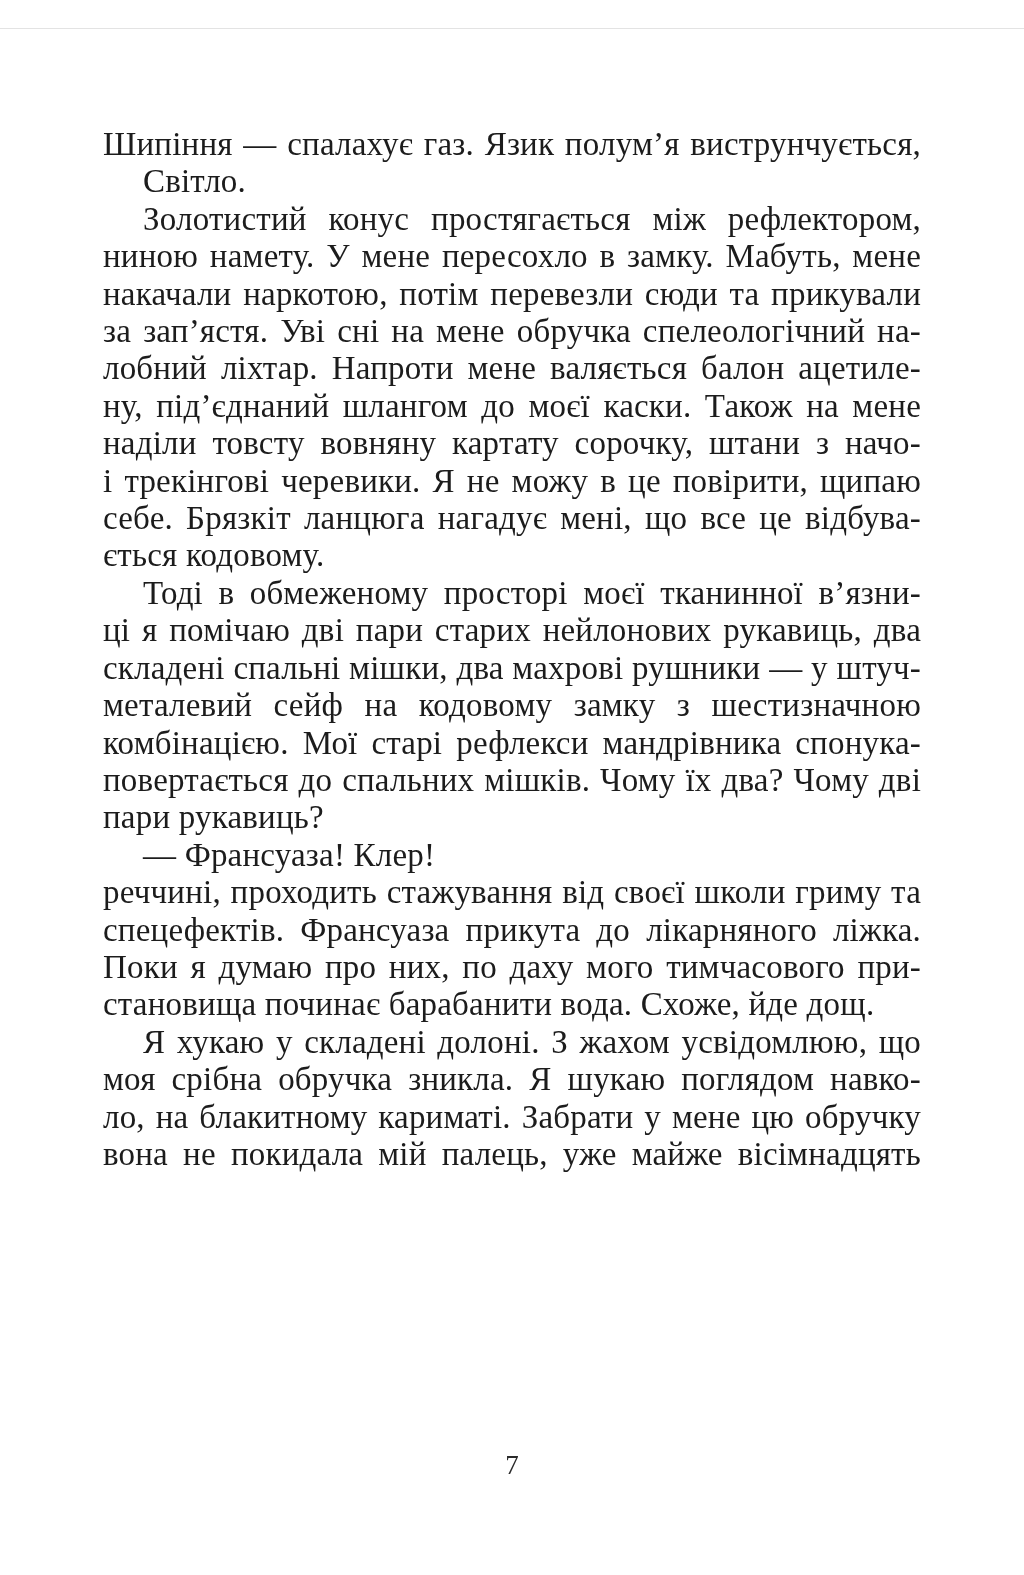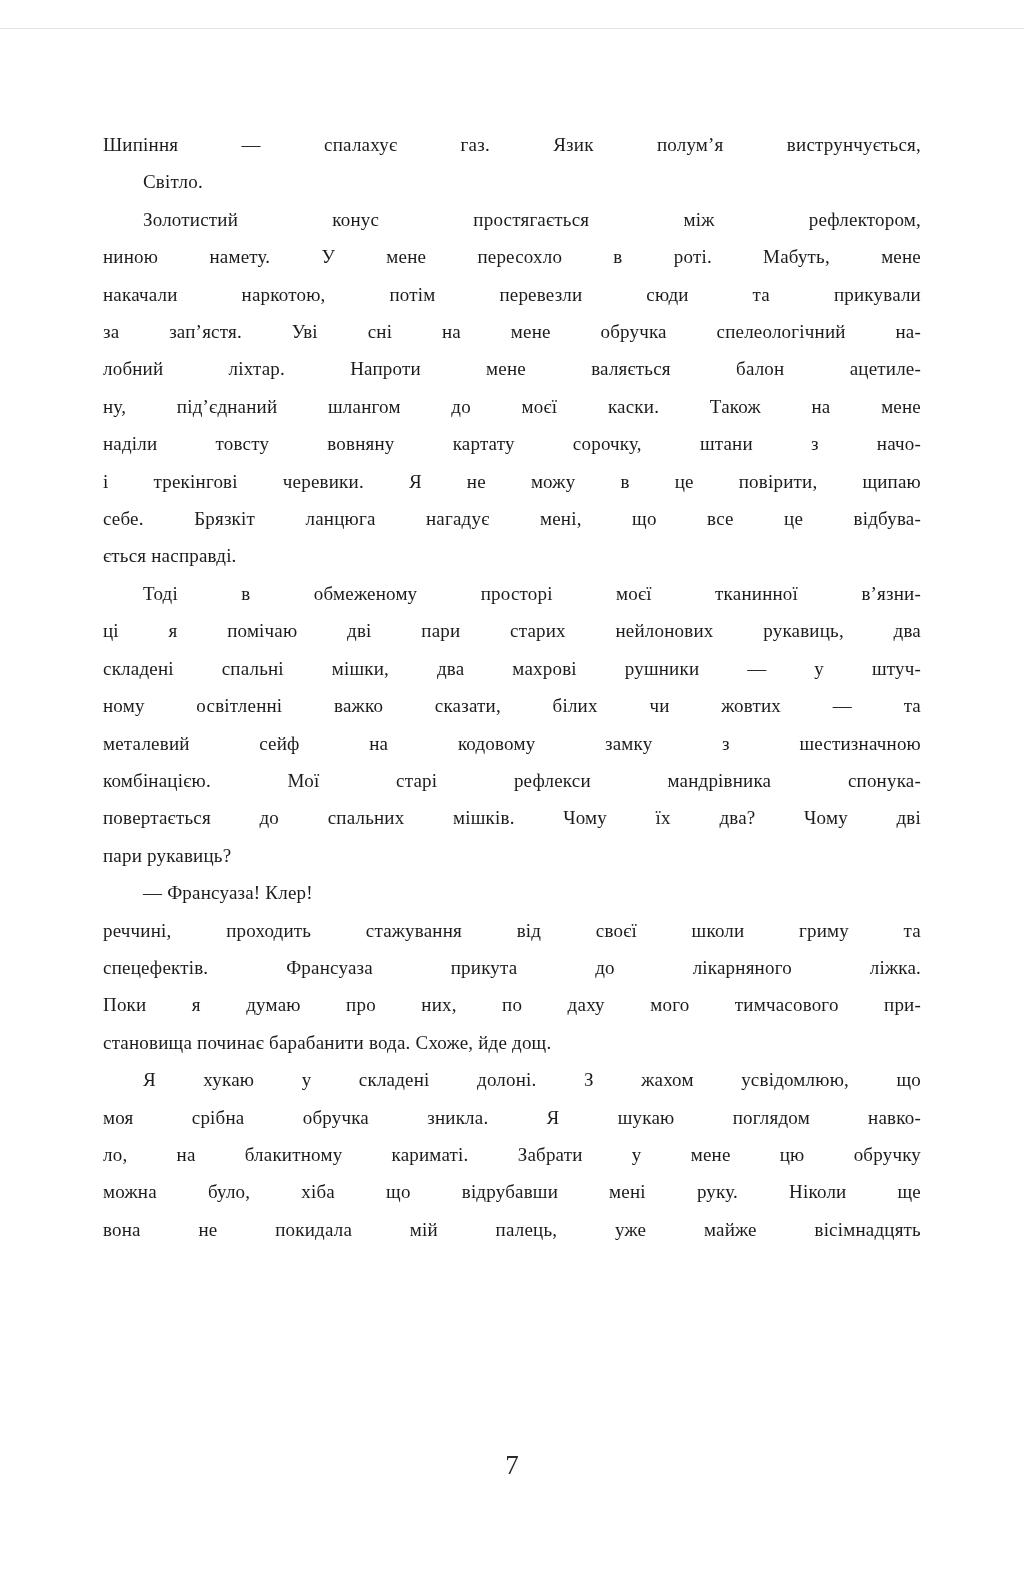--- a/index.html
+++ b/index.html
@@ -24,21 +24,21 @@
     height: 1px;
     background: #e3e3e3;
   }
   .text-block {
     position: absolute;
     left: 103px;
     top: 126px;
     width: 818px;
   }
   .line {
-    font-size: 19px;
+    font-size: 33px;
     line-height: 37.4px;
     text-align: justify;
     text-align-last: justify;
     white-space: nowrap;
     letter-spacing: 0.2px;
   }
   .line.noj {
     text-align-last: left;
   }
   .line.ind {
@@ -56,42 +56,40 @@
 </style>
 </head>
 <body>
 
 <div class="book-page">
   <div class="page-top-edge"></div>
   <div class="text-block">
       <div class="line">Шипіння — спалахує газ. Язик полум’я виструнчується,</div>
       <div class="line ind noj">Світло.</div>
       <div class="line ind">Золотистий конус простягається між рефлектором,</div>
-      <div class="line">ниною намету. У мене пересохло в роті. Мабуть, мене</div>
+      <div class="line">ниною намету. У мене пересохло в замку. Мабуть, мене</div>
       <div class="line">накачали наркотою, потім перевезли сюди та прикували</div>
       <div class="line">за зап’ястя. Уві сні на мене обручка спелеологічний на-</div>
       <div class="line">лобний ліхтар. Напроти мене валяється балон ацетиле-</div>
       <div class="line">ну, під’єднаний шлангом до моєї каски. Також на мене</div>
       <div class="line">наділи товсту вовняну картату сорочку, штани з начо-</div>
       <div class="line">і трекінгові черевики. Я не можу в це повірити, щипаю</div>
       <div class="line">себе. Брязкіт ланцюга нагадує мені, що все це відбува-</div>
-      <div class="line noj">ється насправді.</div>
+      <div class="line noj">ється кодовому.</div>
       <div class="line ind">Тоді в обмеженому просторі моєї тканинної в’язни-</div>
       <div class="line">ці я помічаю дві пари старих нейлонових рукавиць, два</div>
       <div class="line">складені спальні мішки, два махрові рушники — у штуч-</div>
-      <div class="line">ному освітленні важко сказати, білих чи жовтих — та</div>
       <div class="line">металевий сейф на кодовому замку з шестизначною</div>
       <div class="line">комбінацією. Мої старі рефлекси мандрівника спонука-</div>
       <div class="line">повертається до спальних мішків. Чому їх два? Чому дві</div>
       <div class="line noj">пари рукавиць?</div>
       <div class="line ind noj">— Франсуаза! Клер!</div>
       <div class="line">реччині, проходить стажування від своєї школи гриму та</div>
       <div class="line">спецефектів. Франсуаза прикута до лікарняного ліжка.</div>
       <div class="line">Поки я думаю про них, по даху мого тимчасового при-</div>
       <div class="line noj">становища починає барабанити вода. Схоже, йде дощ.</div>
       <div class="line ind">Я хукаю у складені долоні. З жахом усвідомлюю, що</div>
       <div class="line">моя срібна обручка зникла. Я шукаю поглядом навко-</div>
       <div class="line">ло, на блакитному кариматі. Забрати у мене цю обручку</div>
-      <div class="line">можна було, хіба що відрубавши мені руку. Ніколи ще</div>
       <div class="line">вона не покидала мій палець, уже майже вісімнадцять</div>
     </div>
   <div class="page-number">7</div>
 </div>
 
 </body></html>

